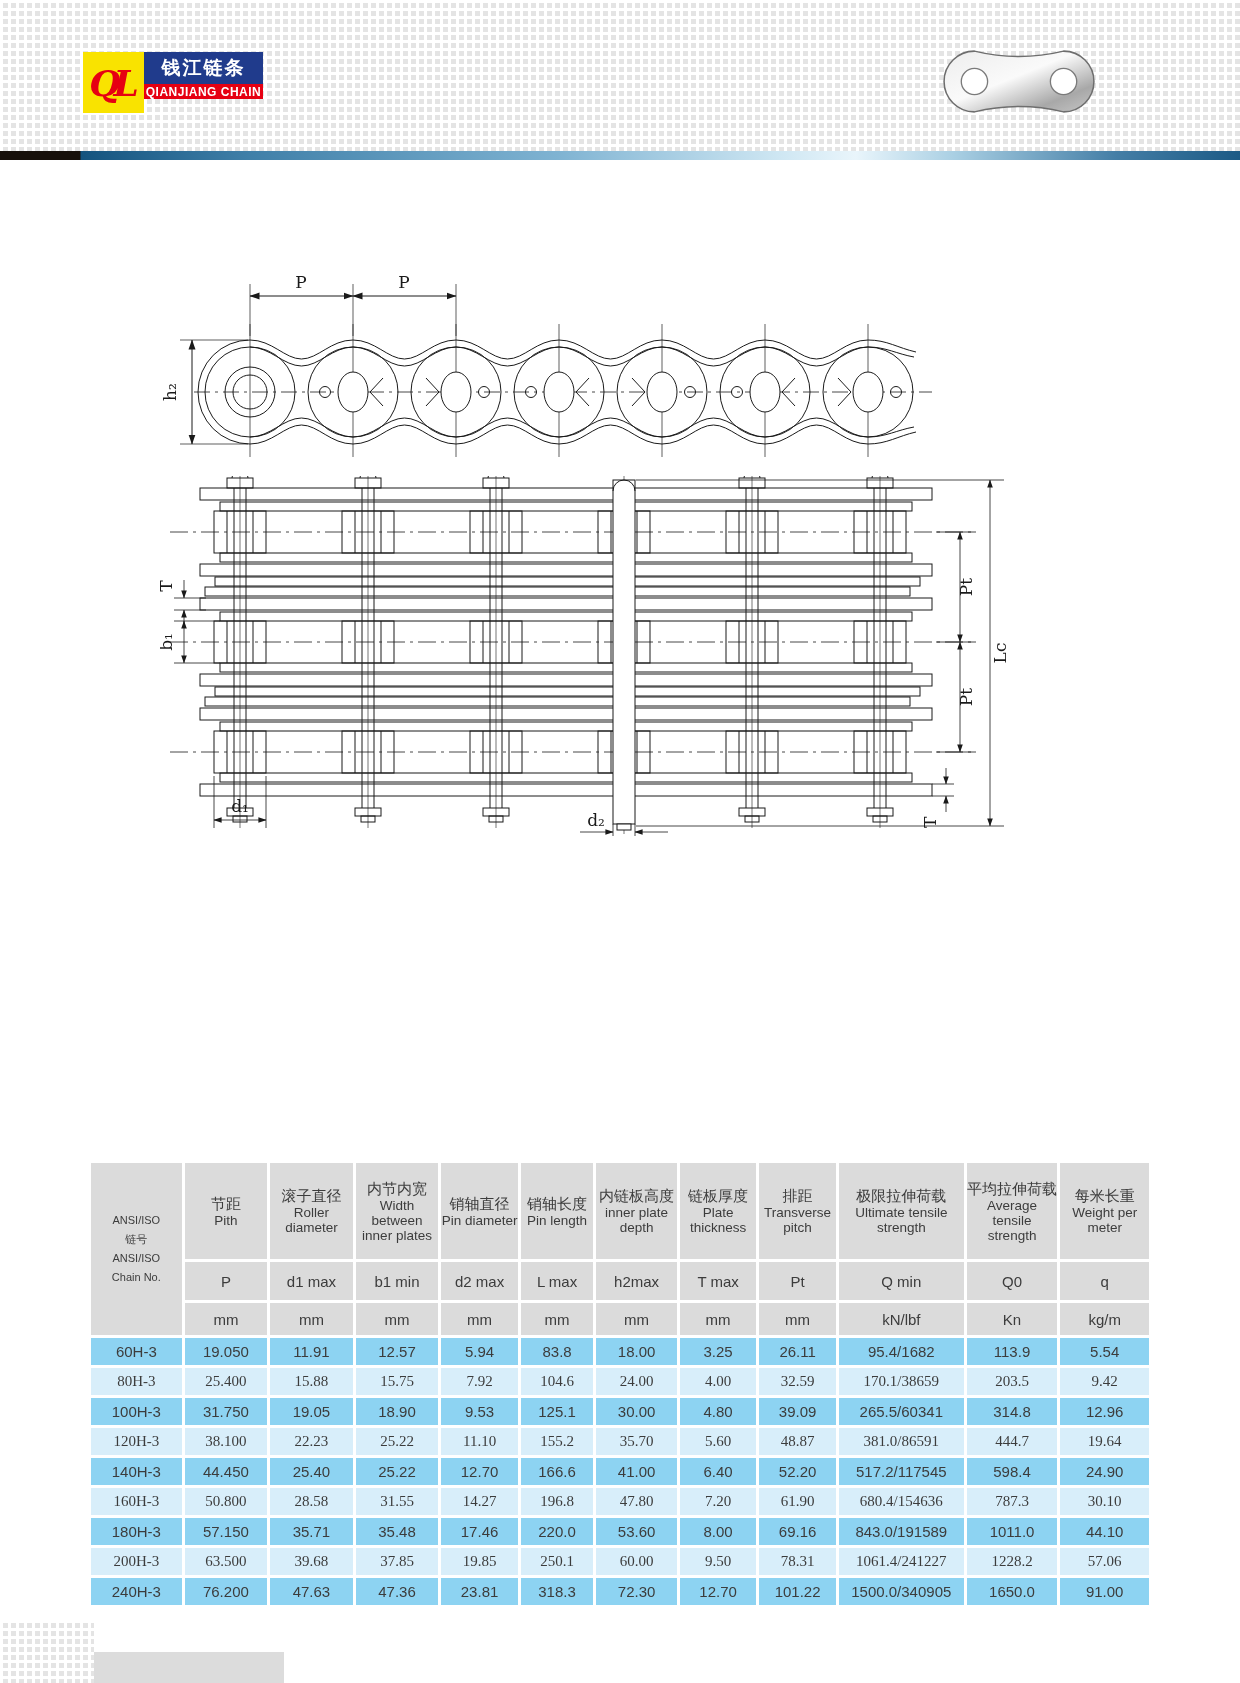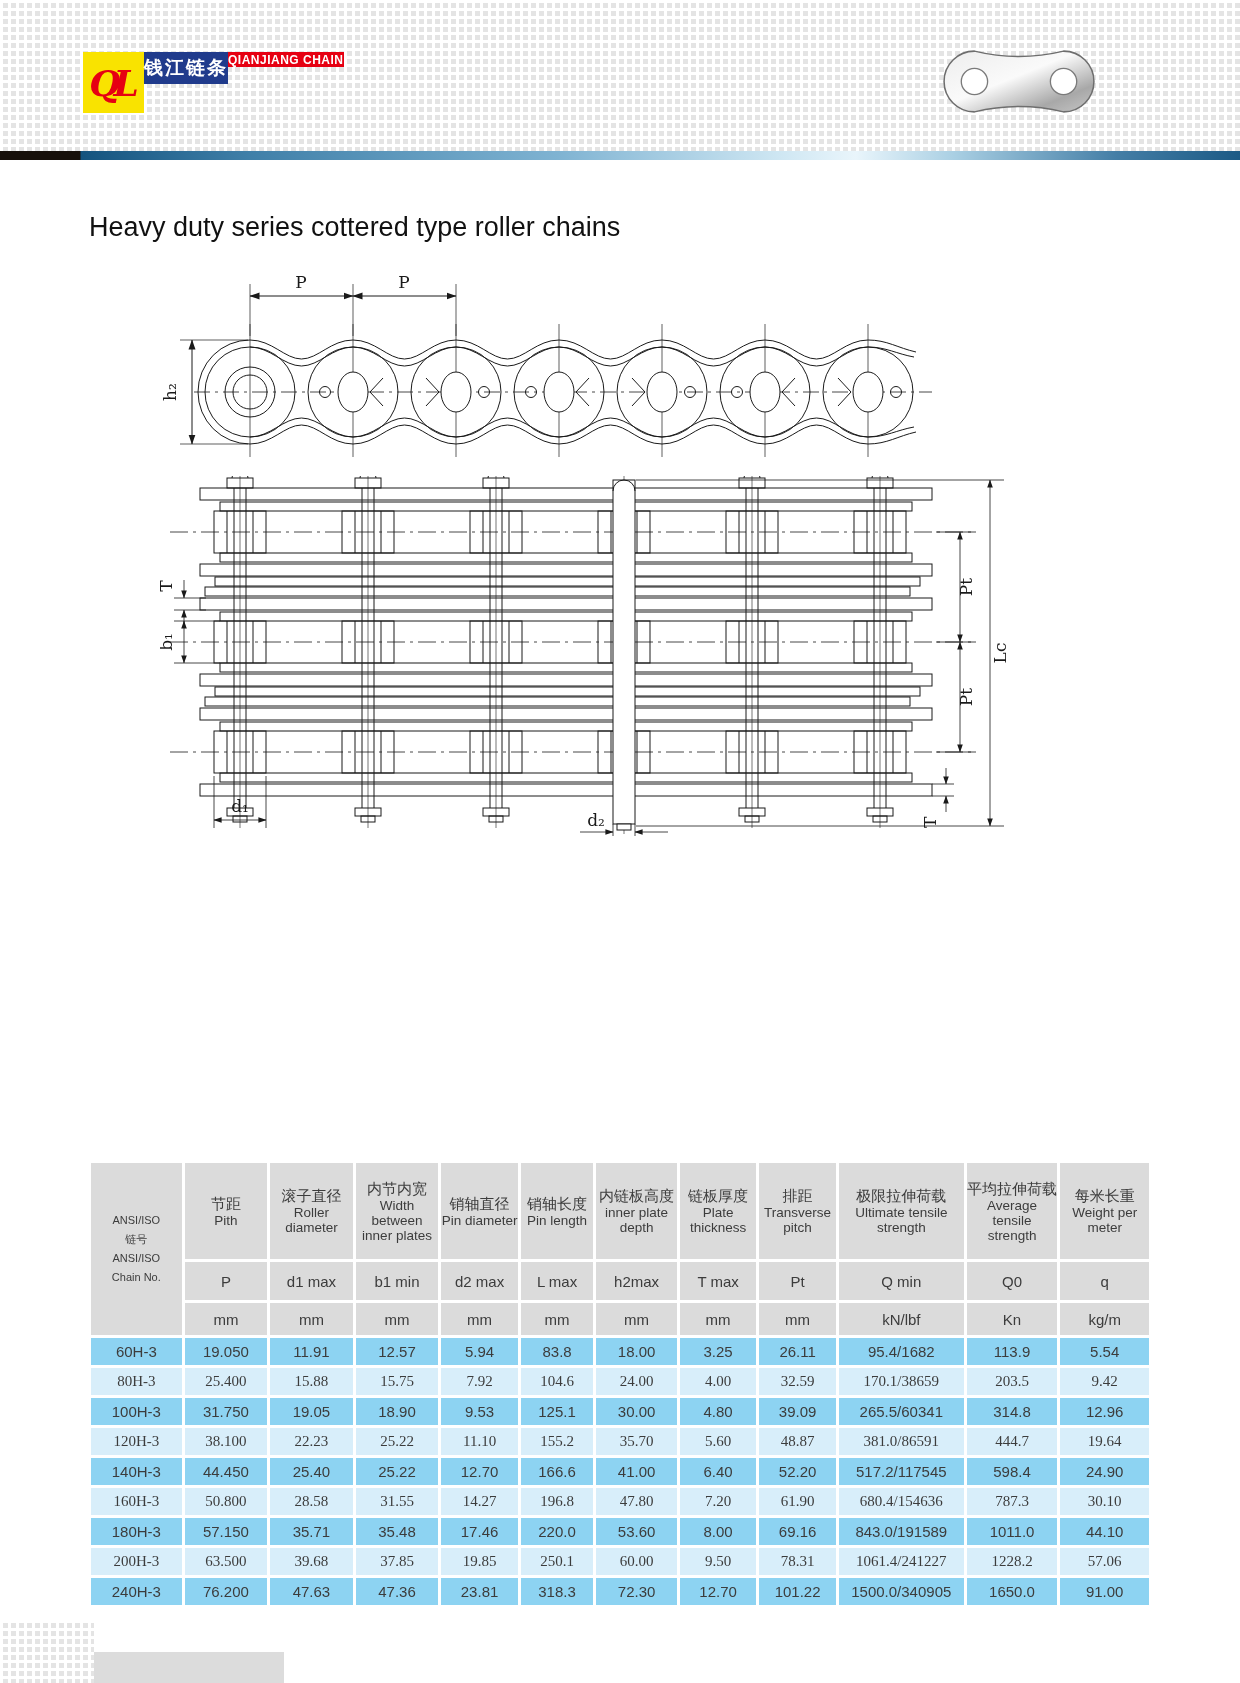--- a/index.html
+++ b/index.html
@@ -21,21 +21,21 @@
   
   .logo { position:absolute; left:83px; top:52px; display:flex; }
   .logo-mark {
     width:61px; height:61px; background:var(--brand-yellow,#f9e300);
     display:flex; align-items:center; justify-content:center;
   }
   .logo-q {
     font-family:"DejaVu Serif", serif; font-style:italic; font-weight:bold;
     font-size:36px; color:var(--brand-red,#e60012); letter-spacing:-7px; padding-right:6px;
   }
-  .logo-right { width:119px; display:flex; flex-direction:row; }
+  .logo-right { width:119px; display:flex; flex-direction:column; }
   .logo-zh {
     height:32px; background:var(--brand-blue,#203b8c); color:#fff; font-size:19px;
     font-weight:bold; letter-spacing:2px; display:flex; align-items:center; justify-content:center;
     white-space:nowrap;
   }
   .logo-en {
     height:15px; background:var(--brand-red,#e60012); color:#fff; font-size:12px;
     font-weight:bold; letter-spacing:0.5px; display:flex; align-items:center; justify-content:center;
     white-space:nowrap;
   }
@@ -100,21 +100,20 @@
         <stop offset="1" stop-color="#c6c6c6"></stop>
       </linearGradient>
     </defs>
     <path d="M 36 7 A 30 30 0 0 0 36 67 C 65 60,95 60,124 67 A 30 30 0 0 0 124 7 C 95 14,65 14,36 7 Z" fill="url(#plateg)" stroke="#6e6e6e" stroke-width="1.5"></path>
     <circle cx="36" cy="37" r="13" fill="#ffffff" stroke="#7a7a7a" stroke-width="1.3"></circle>
     <circle cx="124" cy="37" r="13" fill="#ffffff" stroke="#7a7a7a" stroke-width="1.3"></circle>
   </svg>
 
   <div class="divider"></div>
 
-  <div class="title-en">Heavy duty series cottered type roller chains</div>
 
   <svg class="diag1" viewBox="0 0 790 195">
     <defs>
       <marker id="ah1" viewBox="0 0 10 10" refX="9.5" refY="5" markerWidth="10" markerHeight="10" orient="auto-start-reverse">
         <path d="M0,1.5 L10,5 L0,8.5 Z" fill="#1a1a1a"></path>
       </marker>
     </defs>
     <g stroke="#1a1a1a" fill="none" stroke-width="1">
 
       <line x1="44" y1="130" x2="782" y2="130" stroke-dasharray="16 5 3 5" stroke-width="0.8"></line>

